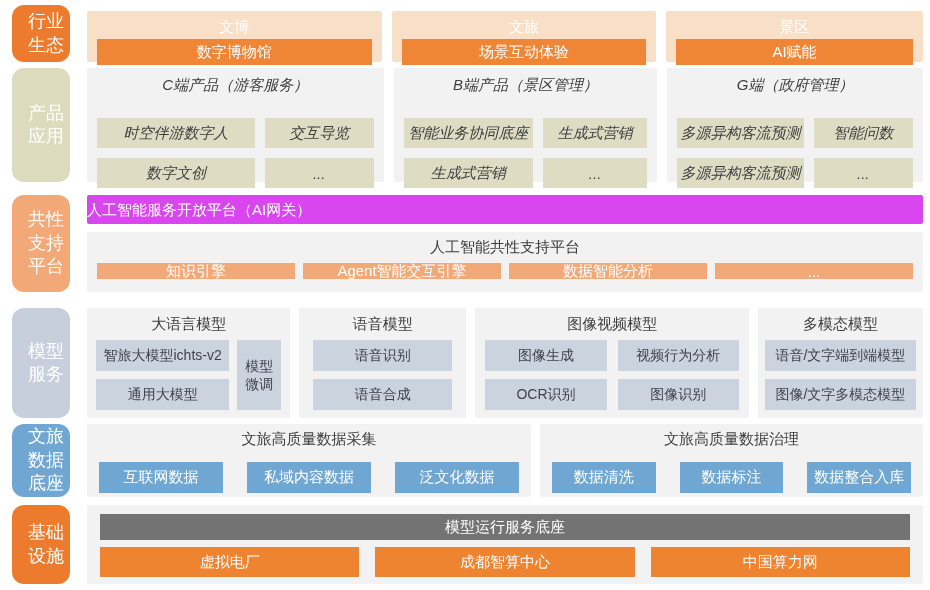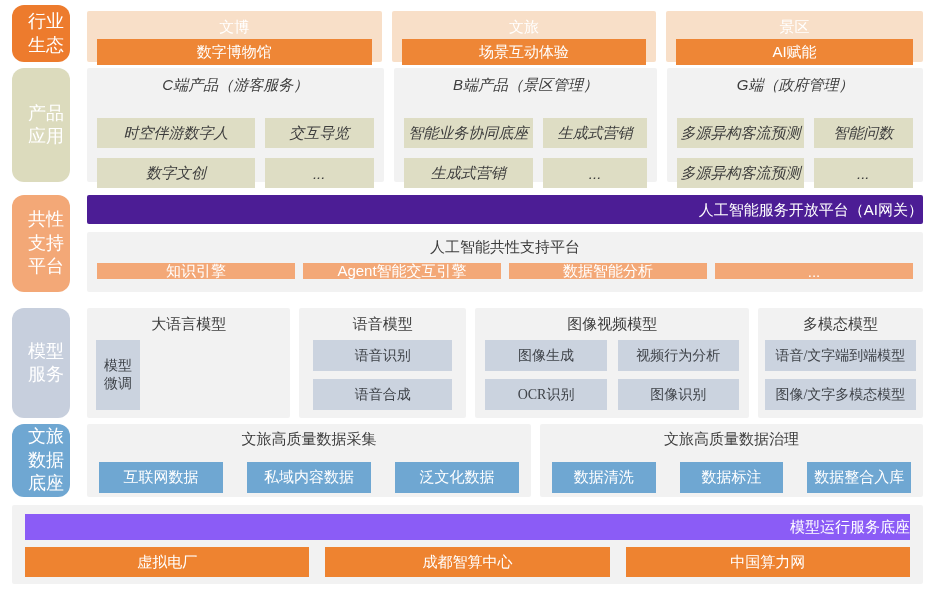--- a/index.html
+++ b/index.html
@@ -44,49 +44,49 @@
   .pair { display: flex; gap: 10px; }
   .box {
     height: 30px; display: flex; align-items: center; justify-content: center;
     font-size: 15px; min-width: 0; white-space: nowrap; overflow: hidden;
   }
   .box-khaki { background: #deddc4; color: #3d3d3d; }
 
   
   .r3 .content { flex-direction: column; }
   .gateway-bar {
-    height: 29px; line-height: 29px; background: #4c1d95; color: #ffffff;
-    text-align: right; font-size: 15px; border-radius: 2px; margin-bottom: 8px;
+    height: 29px; line-height: 29px; background: #d946ef; color: #ffffff;
+    text-align: left; font-size: 15px; border-radius: 2px; margin-bottom: 8px;
   }
   .r3 .panel { flex: 1; }
   .r3 .panel-title { padding: 6px 0 6px; }
   .salmon-row { display: flex; gap: 8px; padding: 0 10px; }
   .box-salmon { background: #f3a877; color: #ffffff; height: 16px; flex: 1; }
 
   
-  .r4 .content { gap: 9px; font-family: Liberation Serif, serif; }
+  .r4 .content { gap: 9px; }
   .r4 .panel-title { padding: 7px 0 6px; }
   .model-body { display: flex; gap: 8px; padding: 0 9px; flex: 1; align-items: flex-start; }
   .vstack { display: flex; flex-direction: column; gap: 8px; flex: 1; min-width: 0; }
   .box-bluegray { background: #cbd3df; color: #3f4349; height: 31px; font-size: 14px; }
   .side-box {
     flex: 0 0 44px; width: 44px; height: 70px; white-space: pre-line;
     text-align: center; line-height: 1.3; display: flex; align-items: center; justify-content: center;
     background: #cbd3df; color: #3f4349; font-size: 14px;
   }
 
   
   .r5 .content { gap: 9px; }
   .r5 .panel-title { padding: 6px 0 5px; }
   .data-row { display: flex; gap: 24px; padding: 8px 12px; }
   .box-blue { background: #6fa7d2; color: #ffffff; height: 31px; flex: 1; }
 
   
   .infra-panel { flex: 1; background: #f2f2f2; border-radius: 2px; padding: 9px 13px 0; display: flex; flex-direction: column; }
-  .periwinkle-bar { height: 26px; line-height: 26px; background: #8b5cf6; color: #ffffff; text-align: right; font-size: 15px; }
+  .periwinkle-bar { height: 26px; line-height: 26px; background: #737373; color: #ffffff; text-align: center; font-size: 15px; }
   .infra-row { display: flex; gap: 16px; margin-top: 7px; }
   .box-orange { background: #ee8330; color: #ffffff; height: 30px; flex: 1; }
 </style>
 </head>
 <body>
 
 <div class="canvas">
 
   <section class="row r1">
     <div class="side-label label-orange">行业
@@ -171,20 +171,24 @@
     </div>
   </section>
 
   <section class="row r4">
     <div class="side-label label-bluegray">模型
 服务</div>
     <div class="content">
       <div class="panel" style="flex:203">
         <div class="panel-title">大语言模型</div>
         <div class="model-body">
+          <div class="vstack">
+            <div class="box box-bluegray">智旅大模型ichts-v2</div>
+            <div class="box box-bluegray">通用大模型</div>
+          </div>
           <div class="side-box">模型
 微调</div>
         </div>
       </div>
       <div class="panel" style="flex:167">
         <div class="panel-title">语音模型</div>
         <div class="model-body" style="padding:0 14px">
           <div class="vstack">
             <div class="box box-bluegray">语音识别</div>
             <div class="box box-bluegray">语音合成</div>
@@ -236,20 +240,22 @@
         <div class="data-row">
           <div class="box box-blue">数据清洗</div>
           <div class="box box-blue">数据标注</div>
           <div class="box box-blue">数据整合入库</div>
         </div>
       </div>
     </div>
   </section>
 
   <section class="row r6">
+    <div class="side-label label-orange">基础
+设施</div>
     <div class="content">
       <div class="infra-panel">
         <div class="periwinkle-bar">模型运行服务底座</div>
         <div class="infra-row">
           <div class="box box-orange">虚拟电厂</div>
           <div class="box box-orange">成都智算中心</div>
           <div class="box box-orange">中国算力网</div>
         </div>
       </div>
     </div>

